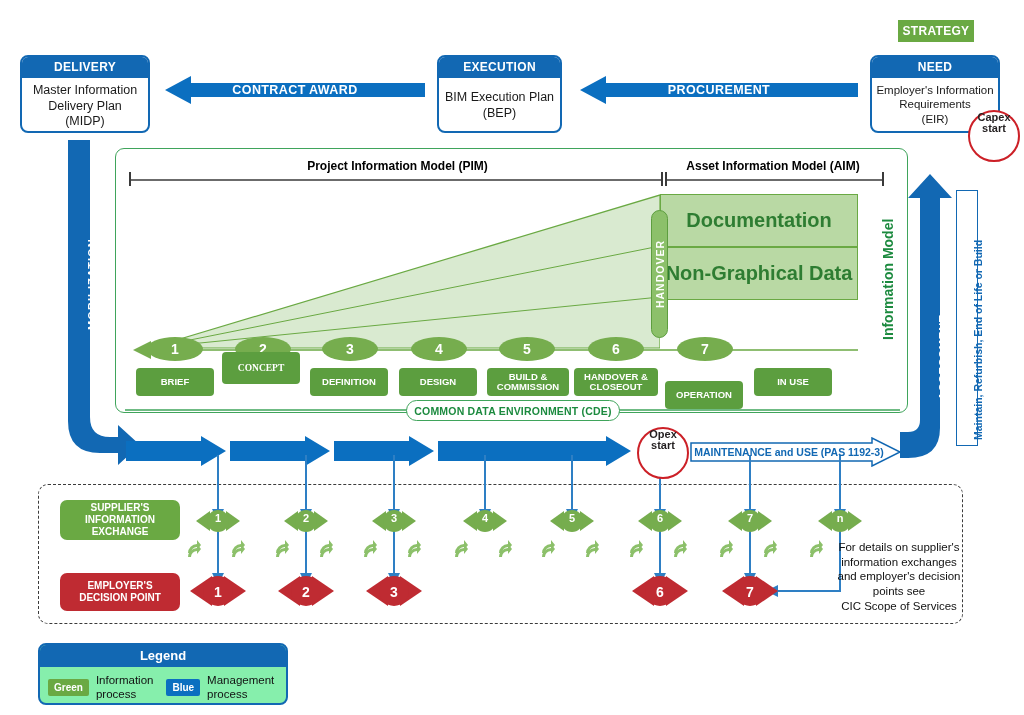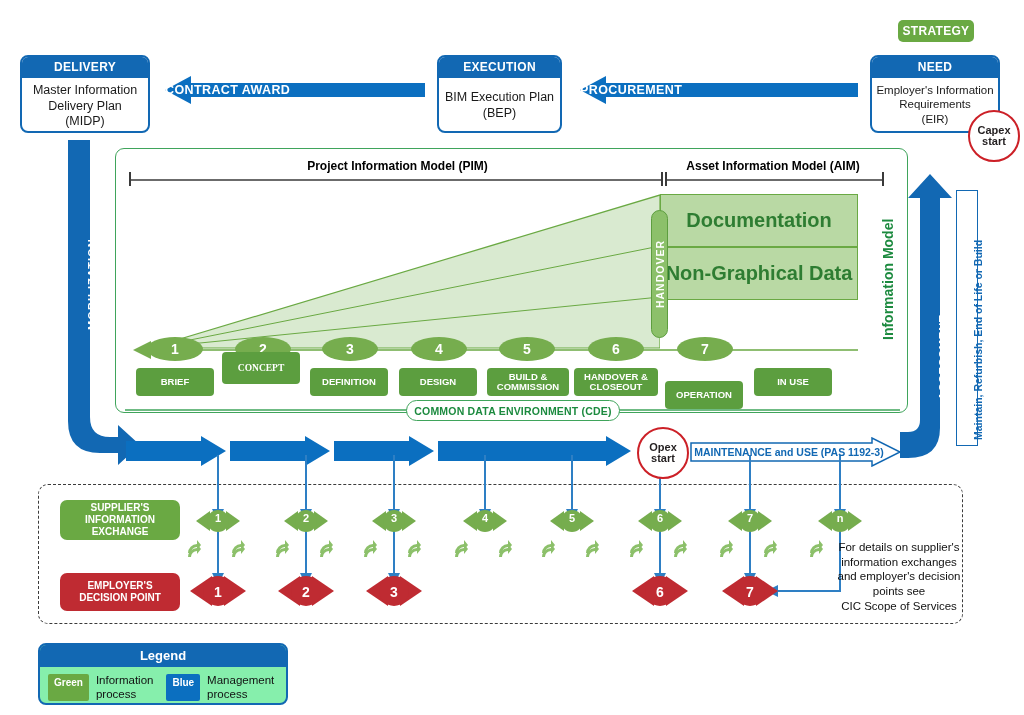--- a/index.html
+++ b/index.html
@@ -5,25 +5,25 @@
   html,body{margin:0;padding:0;background:#ffffff;}
   body{font-family:"Liberation Sans",sans-serif;}
   #stage{position:relative;width:1024px;height:715px;overflow:hidden;background:#fff;}
   .abs{position:absolute;}
 
   
   .infobox{border:2px solid #1268b3;border-radius:8px;background:#fff;box-sizing:border-box;overflow:hidden;}
   .infobox .hd{background:#1268b3;color:#fff;font-weight:bold;font-size:12px;text-align:center;padding:3px 0 4px;letter-spacing:.3px;}
   .infobox .bd{color:#1a1a1a;font-size:12.5px;text-align:center;padding:5px 4px;line-height:1.25;}
 
-  .strategy{background:#6aa943;color:#fff;font-weight:bold;font-size:12px;border-radius:5px;
+  .strategy{background:#6aa943;color:#fff;font-weight:bold;font-size:12px;border-radius:0;
             text-align:center;line-height:22px;letter-spacing:.3px;}
 
   
-  .barrow{position:absolute;display:flex;align-items:center;justify-content:flex-start;color:#fff;font-weight:bold;font-size:12.5px;letter-spacing:.4px;}
+  .barrow{position:absolute;display:flex;align-items:center;justify-content:center;color:#fff;font-weight:bold;font-size:12.5px;letter-spacing:.4px;}
   .barrow svg{position:absolute;left:0;top:0;}
   .barrow span{position:relative;z-index:2;}
 
   
   .greenpanel{border:1.6px solid #3fa45b;border-radius:9px;background:#fff;box-sizing:border-box;}
   .modeltitle{font-size:12px;font-weight:bold;color:#000000;text-align:center;}
 
   .imbar{position:absolute;background:#b9d9a4;border:1.2px solid #6aa943;box-sizing:border-box;
          display:flex;align-items:center;justify-content:center;color:#2e7d32;font-weight:bold;font-size:20px;}
   .handover{position:absolute;background:#8cc06a;border:1.2px solid #5d9e3f;border-radius:9px;box-sizing:border-box;}
@@ -34,35 +34,35 @@
             display:flex;align-items:center;justify-content:center;}
   .stage-lb{position:absolute;background:#5c9e3f;border-radius:4px;color:#fff;font-weight:bold;font-size:9.5px;
             display:flex;align-items:center;justify-content:center;text-align:center;line-height:1.1;box-sizing:border-box;padding:14px 2px;}
 
   .cde{position:absolute;border:1.4px solid #3fa45b;border-radius:11px;background:#fff;color:#1c8a3f;
        font-weight:bold;font-size:10.5px;display:flex;align-items:center;justify-content:center;letter-spacing:.2px;}
 
   .vtext{position:absolute;white-space:nowrap;transform-origin:0 0;}
 
   .redcirc{position:absolute;border:2px solid #cc2027;border-radius:50%;background:#fff;
-           display:flex;flex-direction:column;align-items:center;justify-content:center;
+           display:flex;flex-direction:column;align-items:center;
            color:#231f20;font-size:11px;font-weight:bold;line-height:1.02;z-index:20;}
 
   .dashedbox{position:absolute;border:1.6px dashed #3b3b3b;border-radius:10px;box-sizing:border-box;}
 
   .pill-green{position:absolute;background:#6aa943;border-radius:7px;color:#fff;font-weight:bold;font-size:10px;
         display:flex;align-items:center;justify-content:center;text-align:center;line-height:1.18;}
   .pill-red{position:absolute;background:#bf2b32;border-radius:7px;color:#fff;font-weight:bold;font-size:10px;
         display:flex;align-items:center;justify-content:center;text-align:center;line-height:1.18;}
 
   .note{position:absolute;font-size:11.5px;color:#111;text-align:center;line-height:1.28;}
 
   .legend{position:absolute;border:2px solid #1268b3;border-radius:8px;background:#86efac;box-sizing:border-box;overflow:hidden;}
   .legend .hd{background:#1268b3;color:#fff;font-weight:bold;font-size:13px;text-align:center;padding:3px 0 4px;}
-  .legend .bd{display:flex;gap:7px;padding:7px 8px;}
+  .legend .bd{display:flex;align-items:center;gap:7px;padding:7px 8px;}
   .sw-green{background:#6aa943;color:#fff;font-weight:bold;font-size:10px;padding:3px 6px;border-radius:2px;}
   .sw-blue{background:#0b6fc0;color:#fff;font-weight:bold;font-size:10px;padding:3px 6px;border-radius:2px;}
   .lg-txt{font-size:11.5px;color:#111;line-height:1.18;}
 
   .mu{position:absolute;color:#1268b3;font-weight:bold;font-size:10.5px;display:flex;align-items:center;justify-content:center;}
   .mu svg{position:absolute;left:0;top:0;}
   .mu span{position:relative;z-index:2;}
 
   .mrbox{position:absolute;border:1.3px solid #1268b3;background:#fff;box-sizing:border-box;}
 </style>

